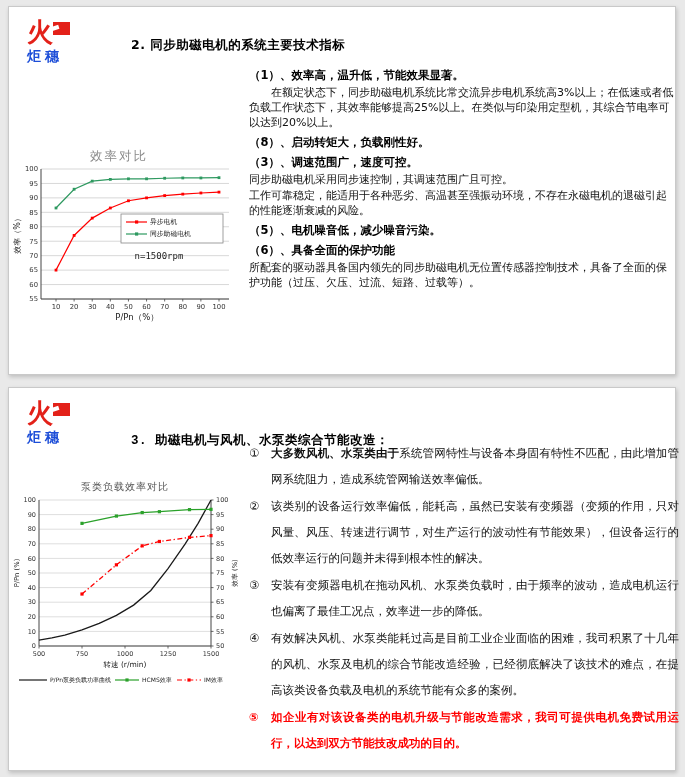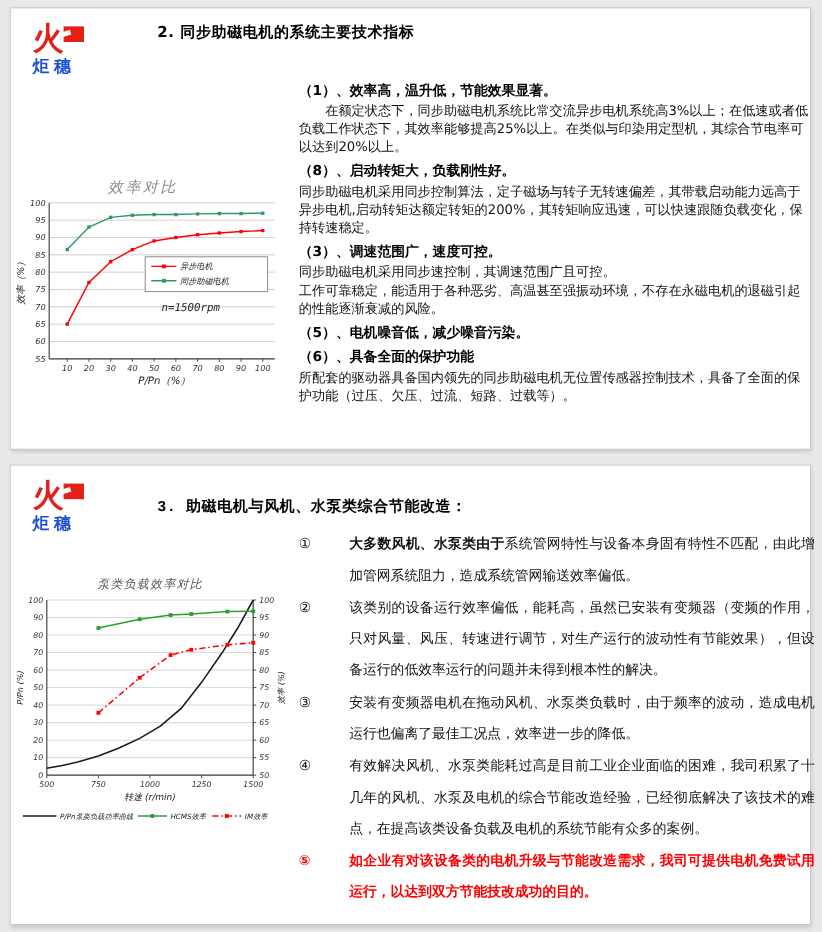--- a/index.html
+++ b/index.html
@@ -20,47 +20,47 @@
   #panel2{top:387px;height:384px;}
 
   .logo{position:absolute;left:18px;top:8px;width:78px;text-align:left;}
   .logo-text{
     font-size:14px;font-weight:bold;color:#1d4ed8;letter-spacing:4px;
     margin-top:0px;line-height:14px;
   }
 
   .panel-title{
     position:absolute;left:122px;font-weight:bold;font-size:12.5px;color:#000;
-    letter-spacing:0.5px;white-space:nowrap;
+    letter-spacing:0.5px;white-space:nowrap;margin-top:18px;
   }
   #panel1 .panel-title{top:12px;}
   #panel2 .panel-title{top:26px;font-family:Liberation Mono, monospace;}
 
   .p1-col{
     position:absolute;left:240px;top:56px;width:426px;
     font-size:11px;line-height:15px;
   }
   .p1-col h4{
     margin:5px 0 2px 0;font-size:11.5px;line-height:15px;color:#000;
   }
   .p1-col p{margin:0 0 1px 0;color:#111;}
   .p1-col p.indent{text-indent:2em;}
 
-  .chart-box{position:absolute;font-style:italic;}
+  .chart-box{position:absolute;}
   #chart1-box{left:2px;top:134px;width:230px;height:202px;}
   #chart2-box{left:2px;top:90px;width:230px;height:232px;text-align:center;}
   svg{display:block;}
 
   .p2-col{
     position:absolute;left:240px;top:52px;width:430px;
     font-size:11.5px;line-height:26px;color:#111;
   }
   .p2-item{display:flex;margin-bottom:1px;}
   .p2-item .num{flex:0 0 22px;}
-  .p2-item .txt{flex:1;text-align:justify;margin-left:20px;}
+  .p2-item .txt{flex:1;text-align:justify;}
   .p2-item.red{color:#ff0000;font-weight:bold;}
 </style>
 </head>
 <body>
 
 <div class="panel" id="panel1">
   <div class="logo">
     <svg width="46" height="34" viewBox="0 0 46 34">
       <text x="0" y="26" font-size="26" font-weight="bold" fill="#e32119" font-family="'DejaVu Sans',sans-serif">火</text>
       <rect x="26" y="7" width="17" height="13" fill="#e32119"></rect>
@@ -147,21 +147,20 @@
         <rect x="124" y="91.4" width="3.2" height="3.2" fill="#2e9960"></rect>
         <text x="139" y="95.4" font-family="'DejaVu Sans',sans-serif" font-size="6.8" fill="#222">同步助磁电机</text>
         <text x="148" y="118" font-family="'DejaVu Sans Mono',monospace" font-size="9" fill="#222" text-anchor="middle">n=1500rpm</text>
       </svg>
   </div>
 
   <div class="p1-col">
     <h4>（1）、效率高，温升低，节能效果显著。</h4>
     <p class="indent">在额定状态下，同步助磁电机系统比常交流异步电机系统高3%以上；在低速或者低负载工作状态下，其效率能够提高25%以上。在类似与印染用定型机，其综合节电率可以达到20%以上。</p>
     <h4>（8）、启动转矩大，负载刚性好。</h4>
-    <p>同步助磁电机采用同步控制算法，定子磁场与转子无转速偏差，其带载启动能力远高于异步电机,启动转矩达额定转矩的200%，其转矩响应迅速，可以快速跟随负载变化，保持转速稳定。</p>
     <h4>（3）、调速范围广，速度可控。</h4>
     <p>同步助磁电机采用同步速控制，其调速范围广且可控。</p>
     <p>工作可靠稳定，能适用于各种恶劣、高温甚至强振动环境，不存在永磁电机的退磁引起的性能逐渐衰减的风险。</p>
     <h4>（5）、电机噪音低，减少噪音污染。</h4>
     <h4>（6）、具备全面的保护功能</h4>
     <p>所配套的驱动器具备国内领先的同步助磁电机无位置传感器控制技术，具备了全面的保护功能（过压、欠压、过流、短路、过载等）。</p>
   </div>
 </div>
 
 <div class="panel" id="panel2">

